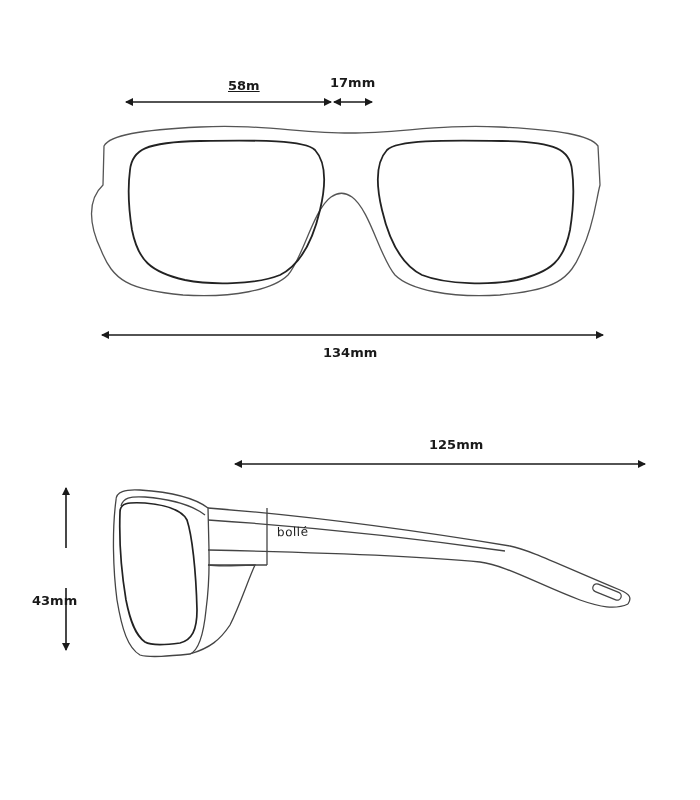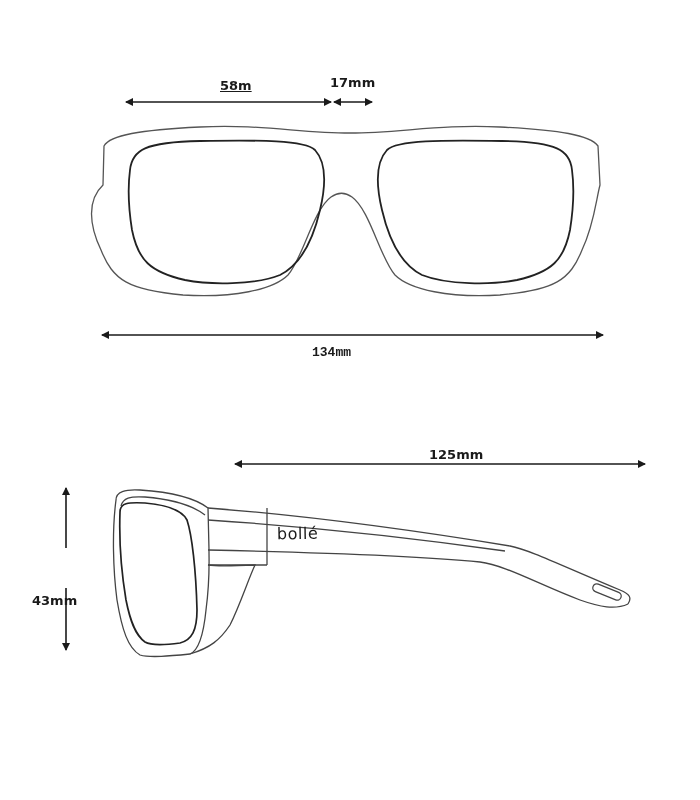--- a/index.html
+++ b/index.html
@@ -10,21 +10,21 @@
       font-family: "DejaVu Sans", "Liberation Sans", sans-serif;
       font-weight: bold;
       font-size: 13px;
       color: #1a1a1a;
       white-space: nowrap;
       line-height: 1;
     }
     .brand {
       position: absolute;
       font-family: "DejaVu Sans", "Liberation Sans", sans-serif;
-      font-size: 16px;
+      font-size: 12px;
       color: #1a1a1a;
       letter-spacing: 0.5px;
       line-height: 1;
       transform: rotate(-1deg);
     }
   </style>
 </head>
 <body>
 
 <div>
@@ -139,19 +139,19 @@
       <rect x="592" y="588" width="30" height="8" rx="4" ry="4" transform="rotate(22 607 592)"></rect>
     </g>
 
     <g stroke="#1a1a1a" stroke-width="1.6">
       <line x1="235" y1="464" x2="645" y2="464" marker-start="url(#ah)" marker-end="url(#ah)"></line>
       <line x1="66" y1="488" x2="66" y2="548" marker-start="url(#ah)"></line>
       <line x1="66" y1="588" x2="66" y2="650" marker-end="url(#ah)"></line>
     </g>
   </svg>
 
-  <span class="lbl" style="left:220px; top:79px;text-decoration:underline;">58m</span>
+  <span class="lbl" style="left:228px; top:79px;text-decoration:underline;">58m</span>
   <span class="lbl" style="left:330px; top:76px;">17mm</span>
-  <span class="lbl" style="left:312px; top:346px;font-family:Liberation Mono, monospace;">134mm</span>
-  <span class="lbl" style="left:429px; top:448px;">125mm</span>
+  <span class="lbl" style="left:323px; top:346px;">134mm</span>
+  <span class="lbl" style="left:429px; top:438px;">125mm</span>
   <span class="lbl" style="left:32px; top:594px;">43mm</span>
   <span class="brand" style="left:277px; top:526px;">bollé</span>
 </div>
 
 </body></html>

